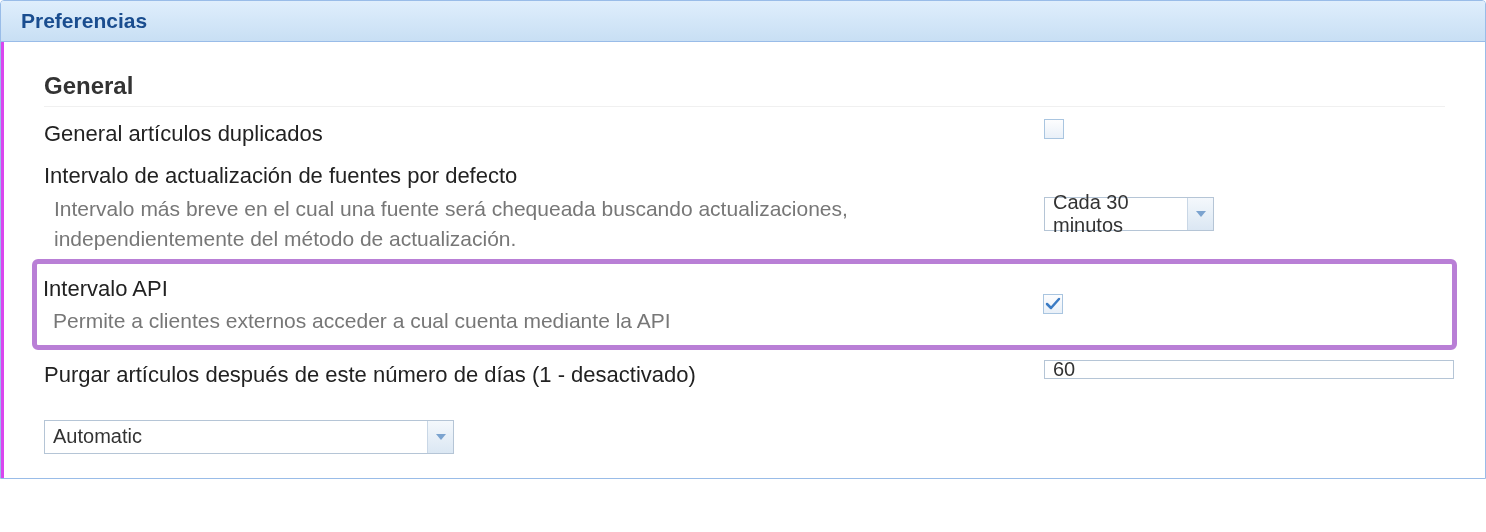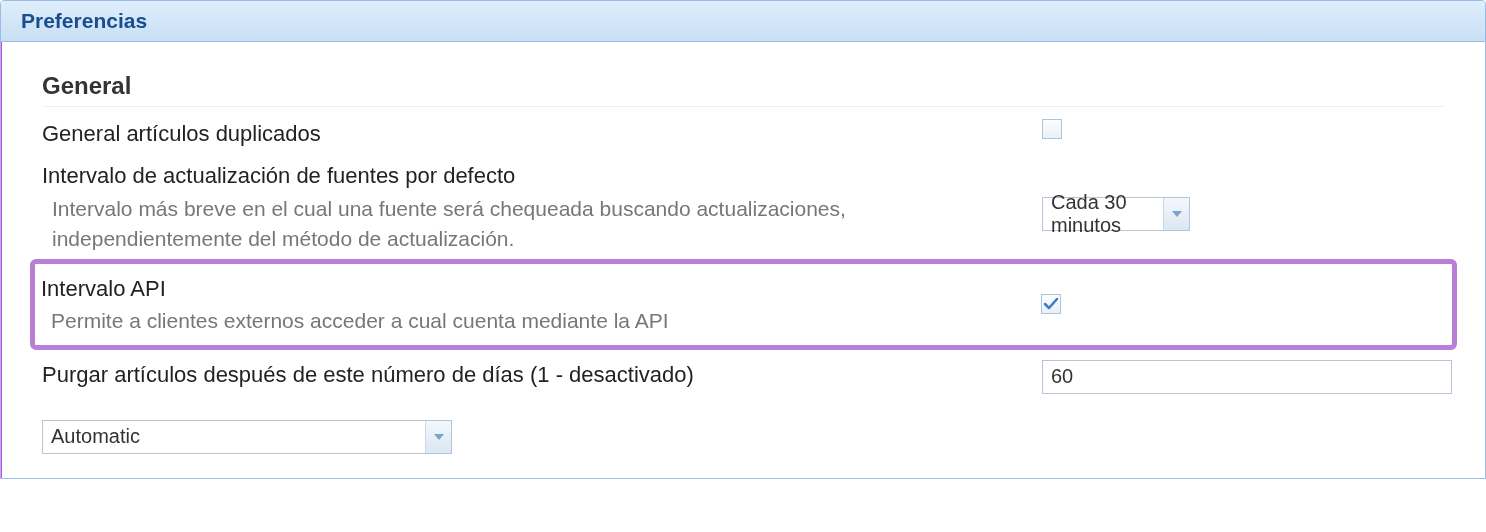--- a/index.html
+++ b/index.html
@@ -22,21 +22,21 @@
     .panel-header {
       background: linear-gradient(to bottom, #dfeefc 0%, #c8dff4 100%);
       border-bottom: 1px solid #99bce8;
       padding: 8px 20px;
       font-size: 21px;
       color: #1a4d8f;
       font-weight: 700;
     }
     .panel-body {
       padding: 30px 40px 20px 40px;
-      border-left: 1px solid #d946ef;
+      border-left: 3px solid #d946ef;
     }
     .section-title {
       font-size: 24px;
       font-weight: bold;
       color: #333;
       padding-bottom: 6px;
       border-bottom: 1px solid #f0f0f0;
       margin-bottom: 12px;
     }
     .row {
@@ -83,21 +83,21 @@
       display: none;
     }
     .checkbox.checked svg {
       display: block;
     }
     .combo {
       display: flex;
       border: 1px solid #b5c5d6;
       height: 34px;
       background: #fff;
-      width: 148px;
+      width: 170px;
       font-size: 20px;
     }
     .combo.wide {
       width: 410px;
       margin-top: 12px;
     }
     .combo-text {
       flex: 1;
       padding: 4px 8px;
       display: flex;
@@ -112,21 +112,21 @@
       align-items: center;
       justify-content: center;
       cursor: pointer;
     }
     .combo-trigger svg {
       width: 10px;
       height: 6px;
     }
     .text-input {
       width: 410px;
-      height: 34px;
+      height: 19px;
       border: 1px solid #b5c5d6;
       padding: 4px 8px;
       font-size: 20px;
       color: #333;
       font-family: inherit;
       background: #fff;
     }
     .highlight-box {
       border: 5px solid #b97fd6;
       border-radius: 6px;

